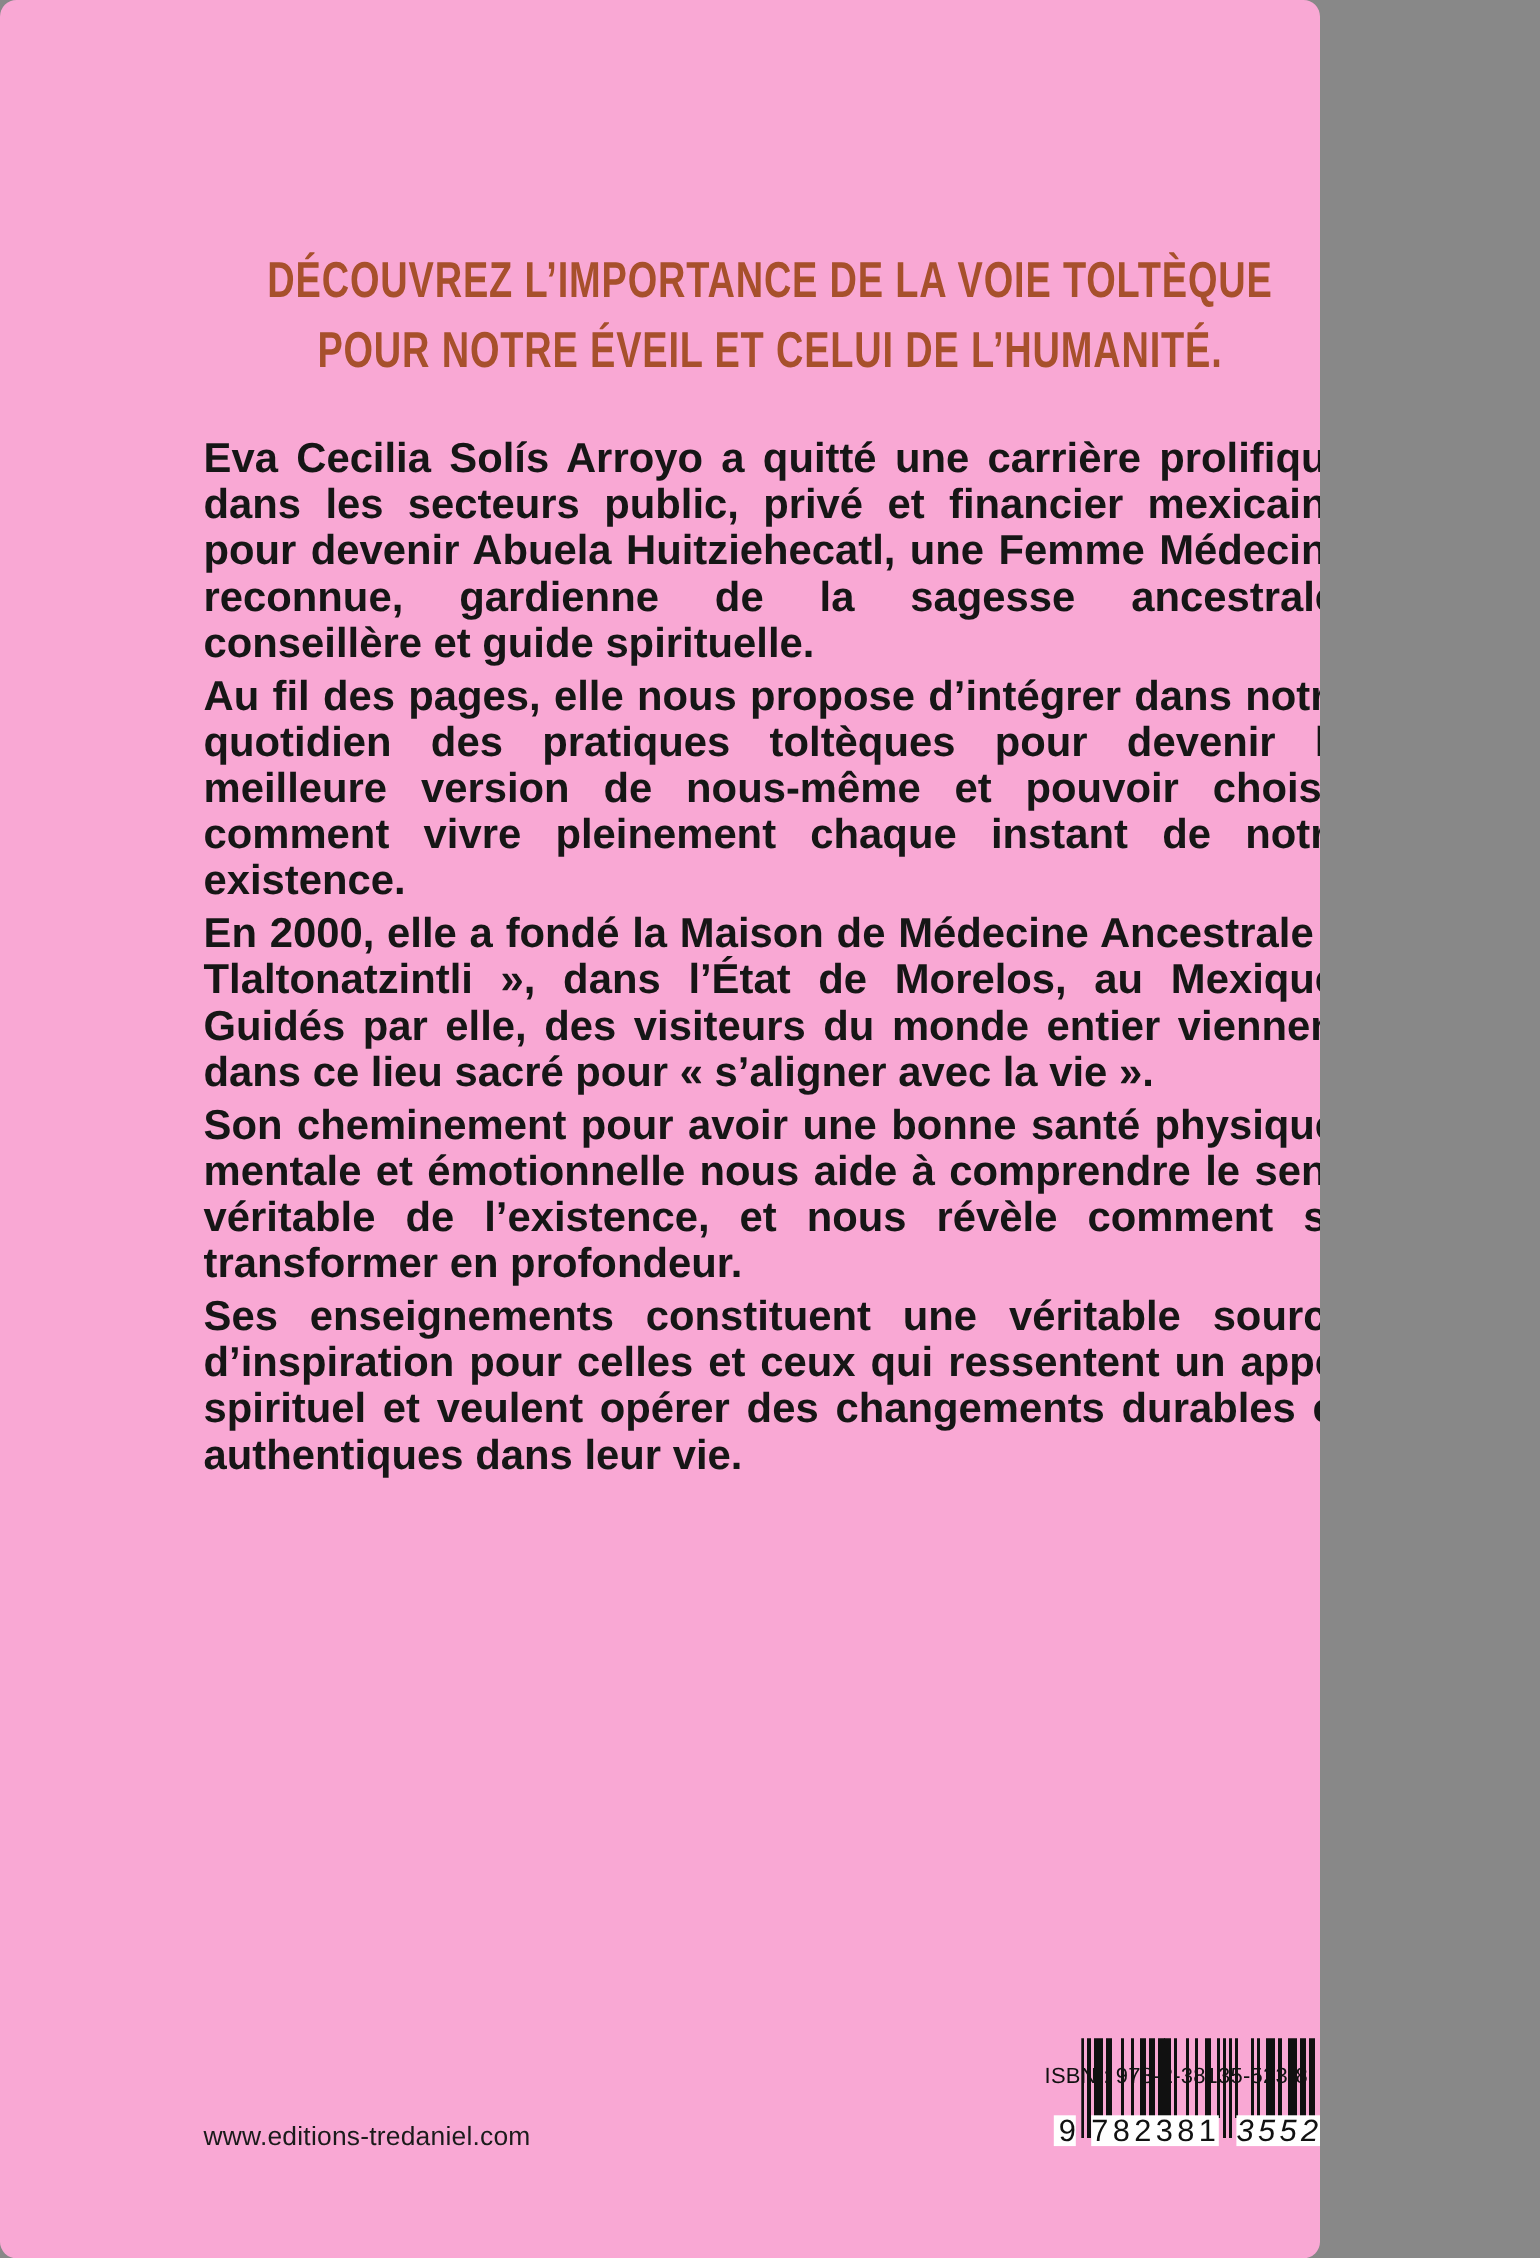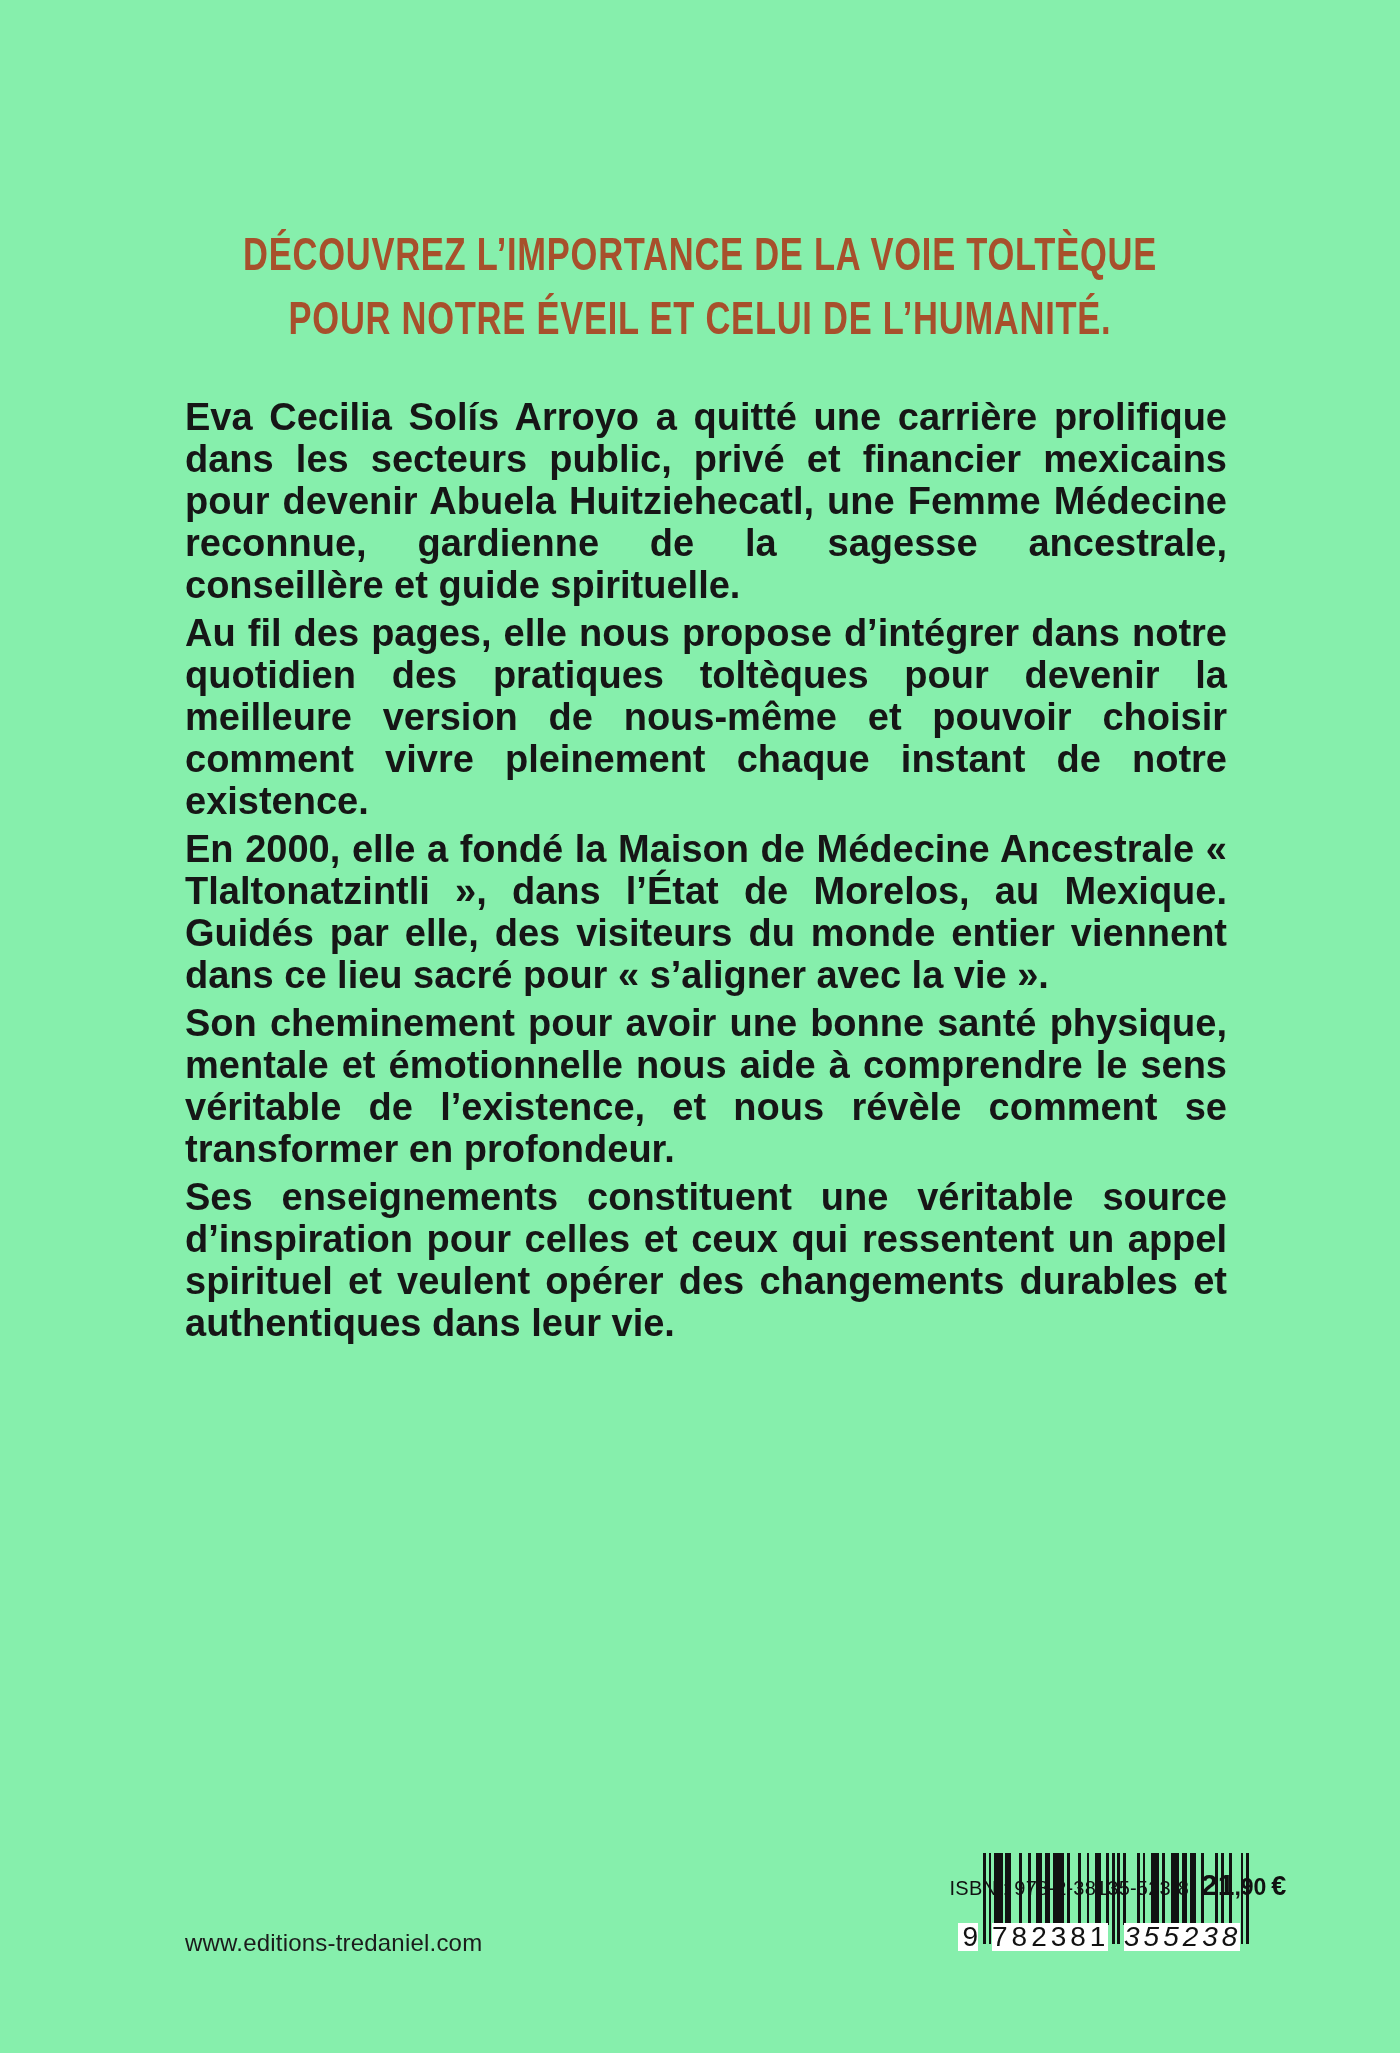--- a/index.html
+++ b/index.html
@@ -1,21 +1,22 @@
 <!DOCTYPE html>
 <html lang="fr"><head>
 <meta charset="utf-8">
 <style>
   html,body{margin:0;padding:0;background:#888;}
   .page{
     position:relative;
-    width:1400px;height:2053px;
-    background:#86efac;
+    width:1200px;height:2053px;
+    background:#f9a8d4;
     overflow:hidden;
     font-family:"Liberation Sans",sans-serif;
+    border-radius:15px;
   }
   
   .headline{
     position:absolute;
     left:0;top:222px;width:1400px;
     text-align:center;
   }
   .headline-line{
     display:block;
     white-space:nowrap;

